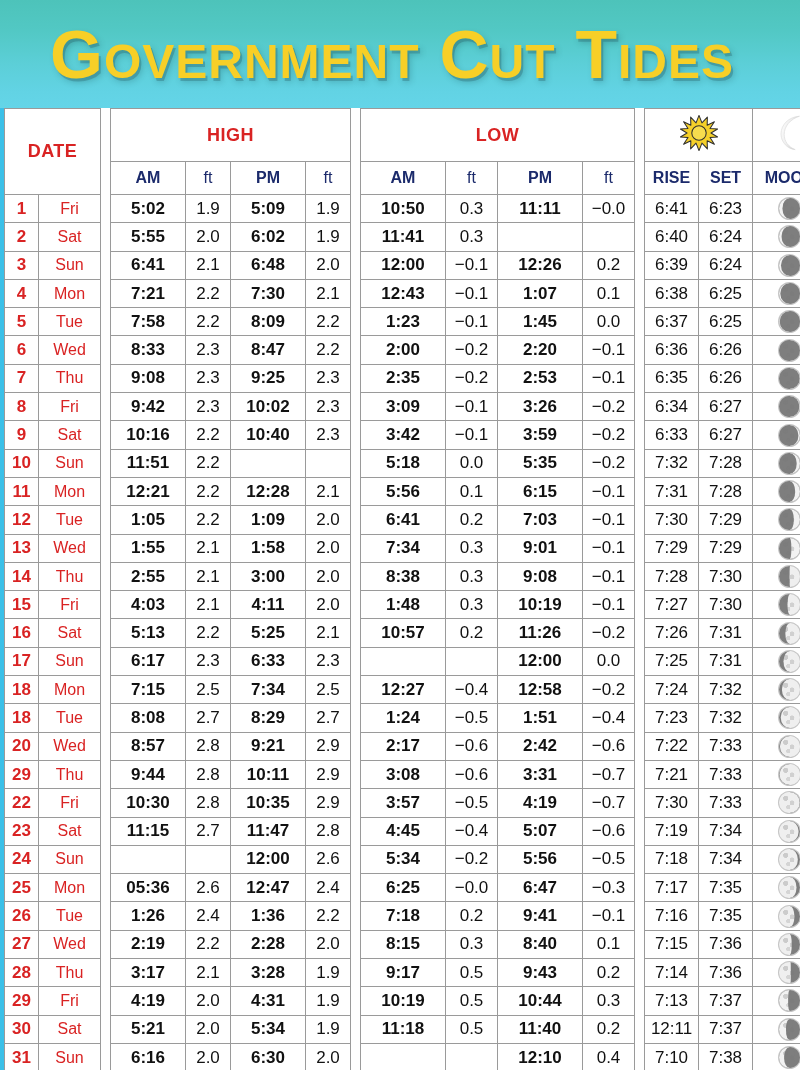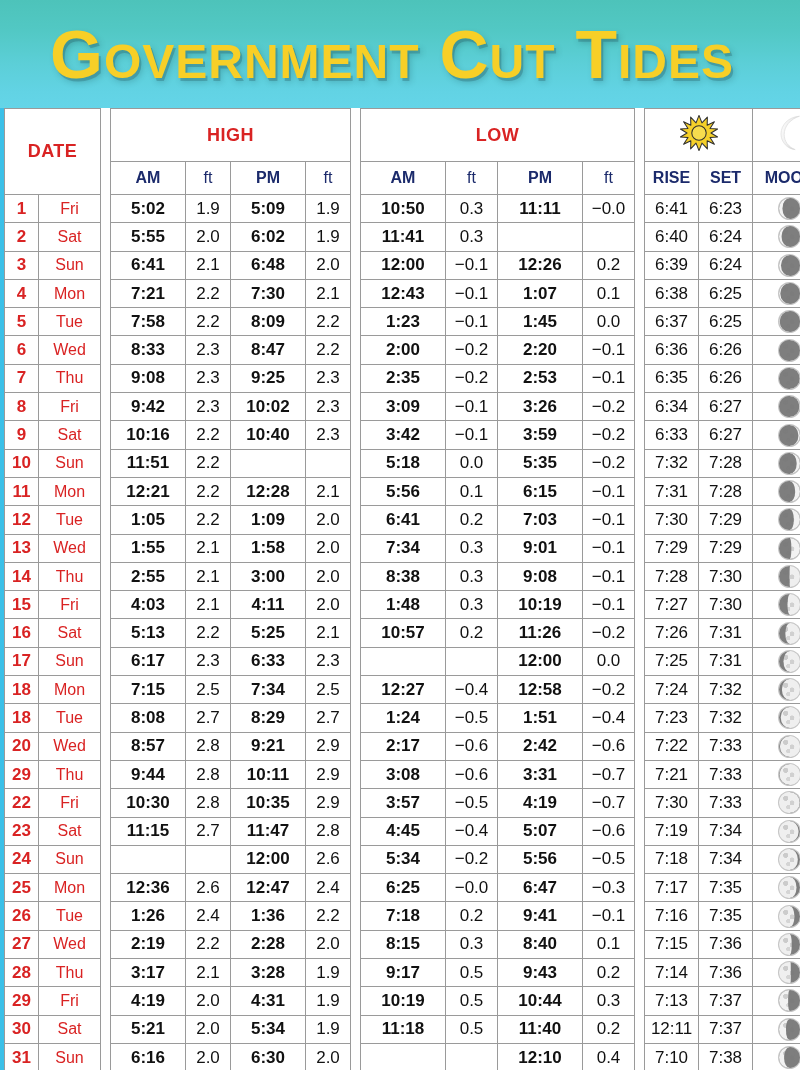--- a/index.html
+++ b/index.html
@@ -684,21 +684,21 @@
           <td class="ft">−0.5</td>
           <td class="spacer"></td>
           <td class="rs">7:18</td>
           <td class="rs">7:34</td>
           <td class="moon-cell"><span class="moon-disc" style="background: rgb(239, 239, 239);"><span class="shade" style="background: rgb(126, 126, 126); width: 50%; right: 0px;"></span><span class="ellip lit" style="background: rgb(239, 239, 239); width: 16.38px;"></span><span class="moon-tex"></span></span></td>
         </tr>
         <tr class="row">
           <td class="daynum">25</td>
           <td class="dayname">Mon</td>
           <td class="spacer"></td>
-          <td class="tm">12:36</td>
+          <td class="tm">05:36</td>
           <td class="ft">2.6</td>
           <td class="tm">12:47</td>
           <td class="ft">2.4</td>
           <td class="spacer"></td>
           <td class="tm">6:25</td>
           <td class="ft">−0.0</td>
           <td class="tm">6:47</td>
           <td class="ft">−0.3</td>
           <td class="spacer"></td>
           <td class="rs">7:17</td>

